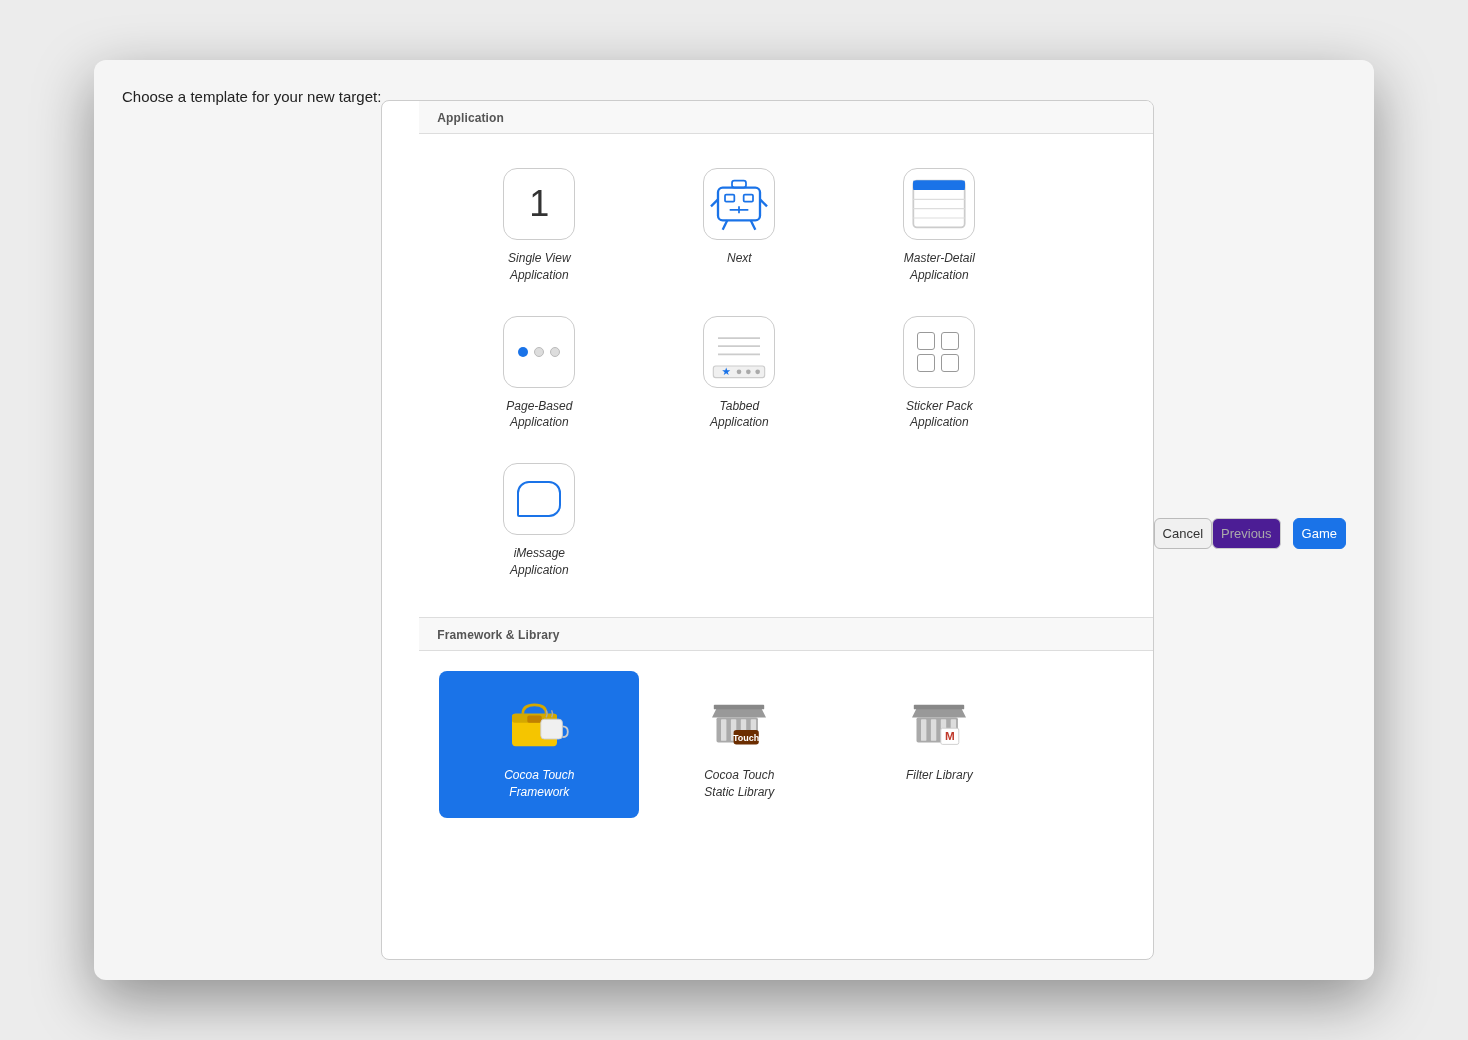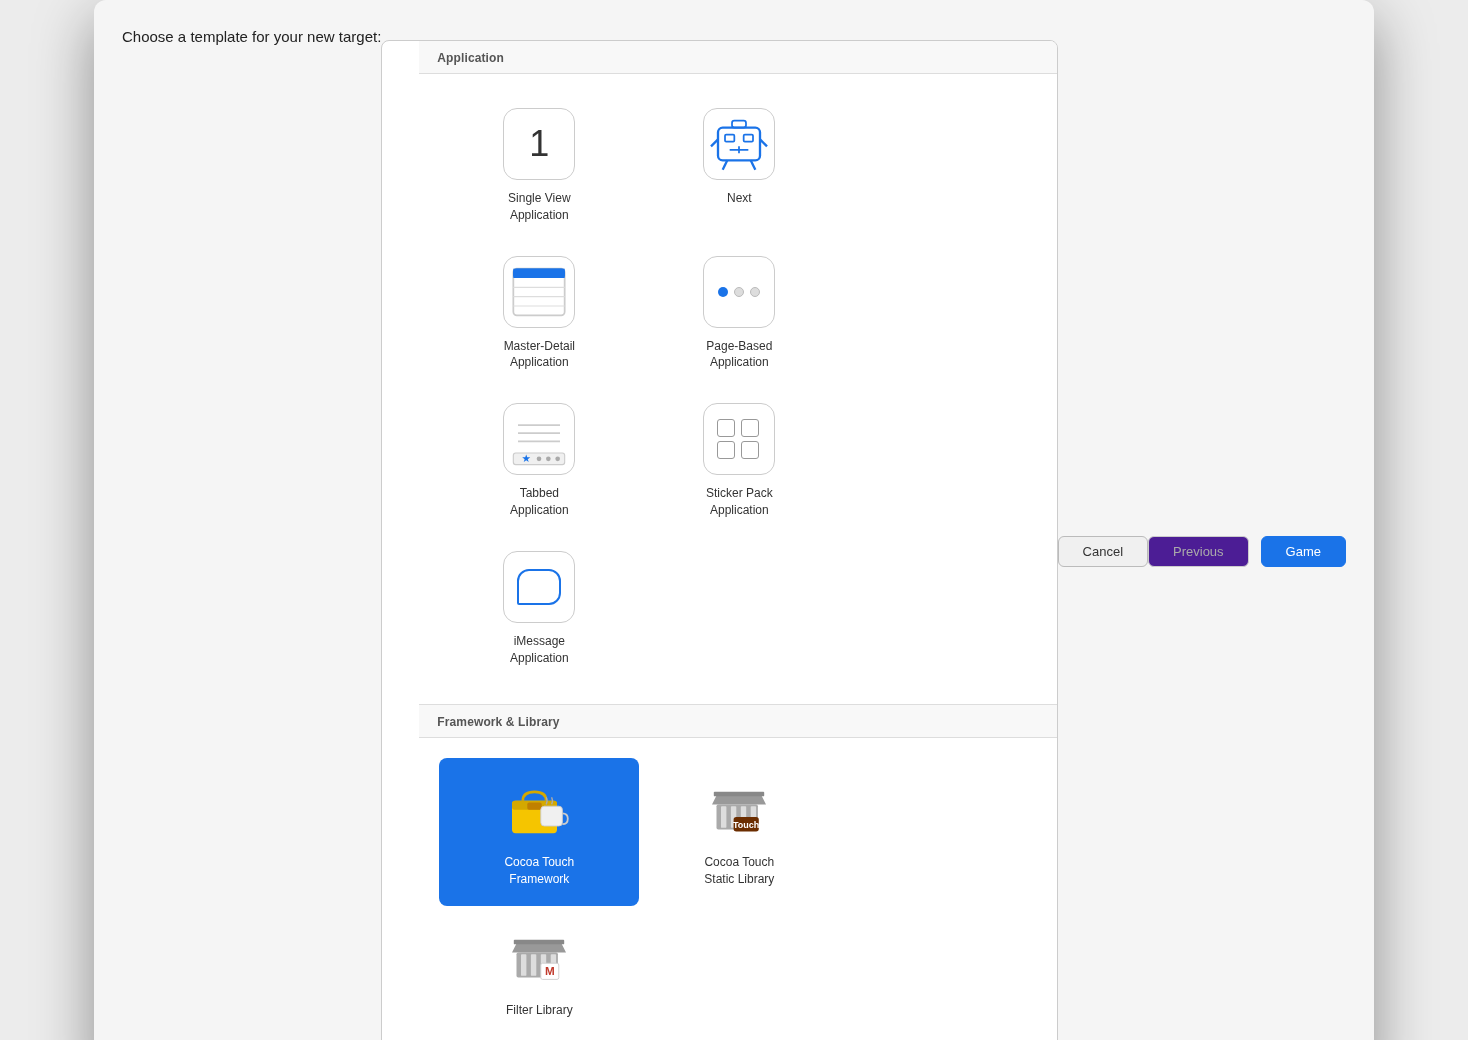--- a/index.html
+++ b/index.html
@@ -127,20 +127,21 @@
     }
     .template-icon svg {
       width: 72px;
       height: 72px;
     }
     .template-label {
       font-size: 12px;
       color: #333;
       line-height: 1.4;
       text-align: center;
+      font-style: italic;
     }
     .template-item.selected .template-label {
       color: #fff;
     }
     .icon-box {
       border: 1.5px solid #ccc;
       border-radius: 14px;
       background: #fff;
       width: 72px;
       height: 72px;
@@ -148,21 +149,21 @@
       align-items: center;
       justify-content: center;
     }
     .bottom-bar {
       display: flex;
       justify-content: space-between;
       align-items: center;
       margin-top: 18px;
     }
     .btn {
-      padding: 7px 24px;
+      padding: 7px 8px;
       font-size: 13px;
       border-radius: 6px;
       border: 1px solid #bbb;
       background: #f0f0f0;
       cursor: pointer;
       color: #333;
     }
     .btn.primary {
       background: #1a73e8;
       color: #fff;

